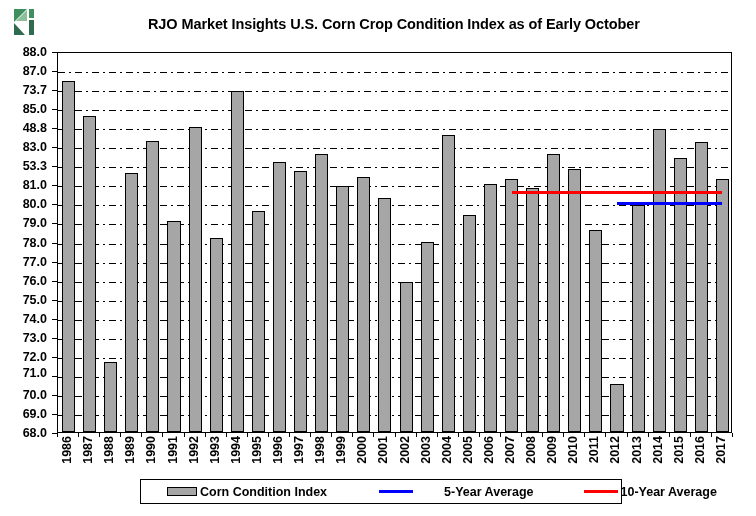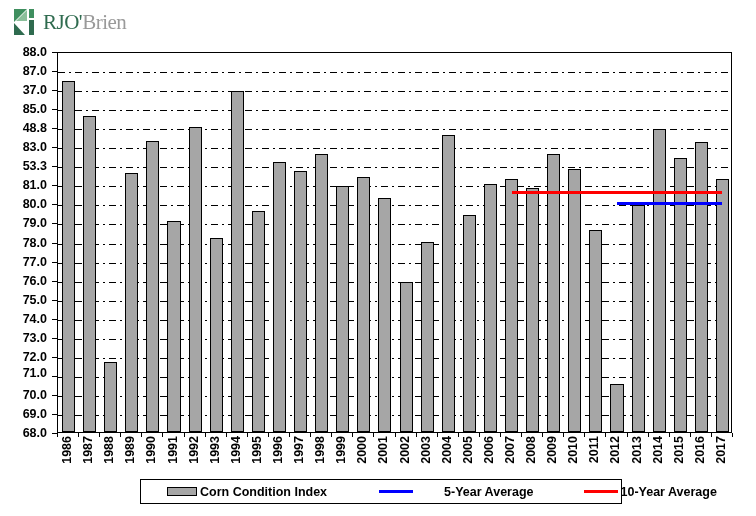--- a/index.html
+++ b/index.html
@@ -199,30 +199,28 @@
     <span id="logo-mark">
       <svg width="26" height="26" viewBox="0 0 26 26" aria-hidden="true">
         <rect x="0" y="0" width="26" height="26" fill="#ffffff"></rect>
         <polygon points="0,0 13,0 0,13" fill="#3f8f5f"></polygon>
         <polygon points="0,14 11,26 0,26" fill="#2f6b4f"></polygon>
         <polygon points="13,1 13,12 2,12" fill="#8bbf9a"></polygon>
         <rect x="15" y="0" width="5" height="9" fill="#3f8f5f"></rect>
         <rect x="15" y="11" width="5" height="15" fill="#2f6b4f"></rect>
       </svg>
     </span>
-    <span id="logo-text">
-      <span class="logo-rjo">RJO</span><span class="logo-apos">'</span><span class="logo-brien">Brien</span>
-    </span>
-  </div>
+  </div>
+  <div id="chart-title">RJO Market Insights U.S. Corn Crop Condition Index as of Early October</div>
 </div>
 
 <div id="y-axis-labels">
     <div class="y-label" style="top: 0px;">88.0</div>
     <div class="y-label" style="top: 19.05px;">87.0</div>
-    <div class="y-label" style="top: 38.1px;">37.0</div>
+    <div class="y-label" style="top: 38.1px;">73.7</div>
     <div class="y-label" style="top: 57.15px;">85.0</div>
     <div class="y-label" style="top: 76.2px;">48.8</div>
     <div class="y-label" style="top: 95.25px;">83.0</div>
     <div class="y-label" style="top: 114.3px;">53.3</div>
     <div class="y-label" style="top: 133.35px;">81.0</div>
     <div class="y-label" style="top: 152.4px;">80.0</div>
     <div class="y-label" style="top: 171.45px;">79.0</div>
     <div class="y-label" style="top: 190.5px;">78.0</div>
     <div class="y-label" style="top: 209.55px;">77.0</div>
     <div class="y-label" style="top: 228.6px;">76.0</div>

